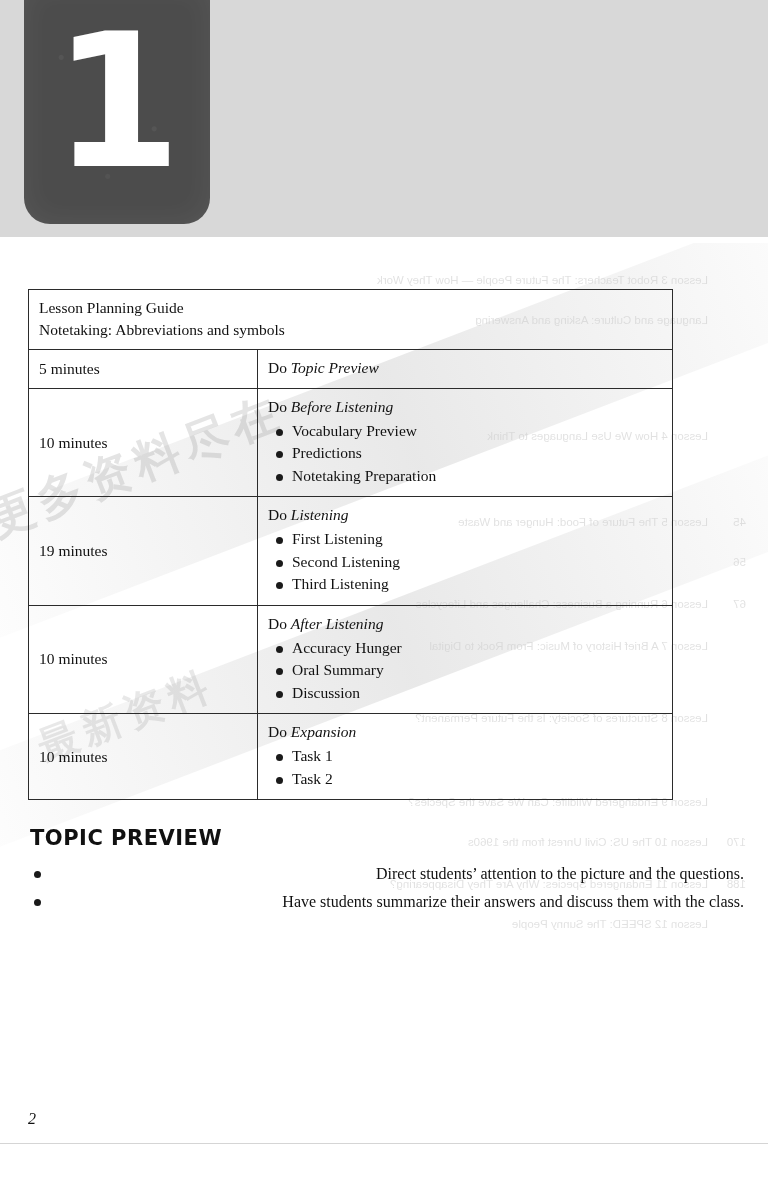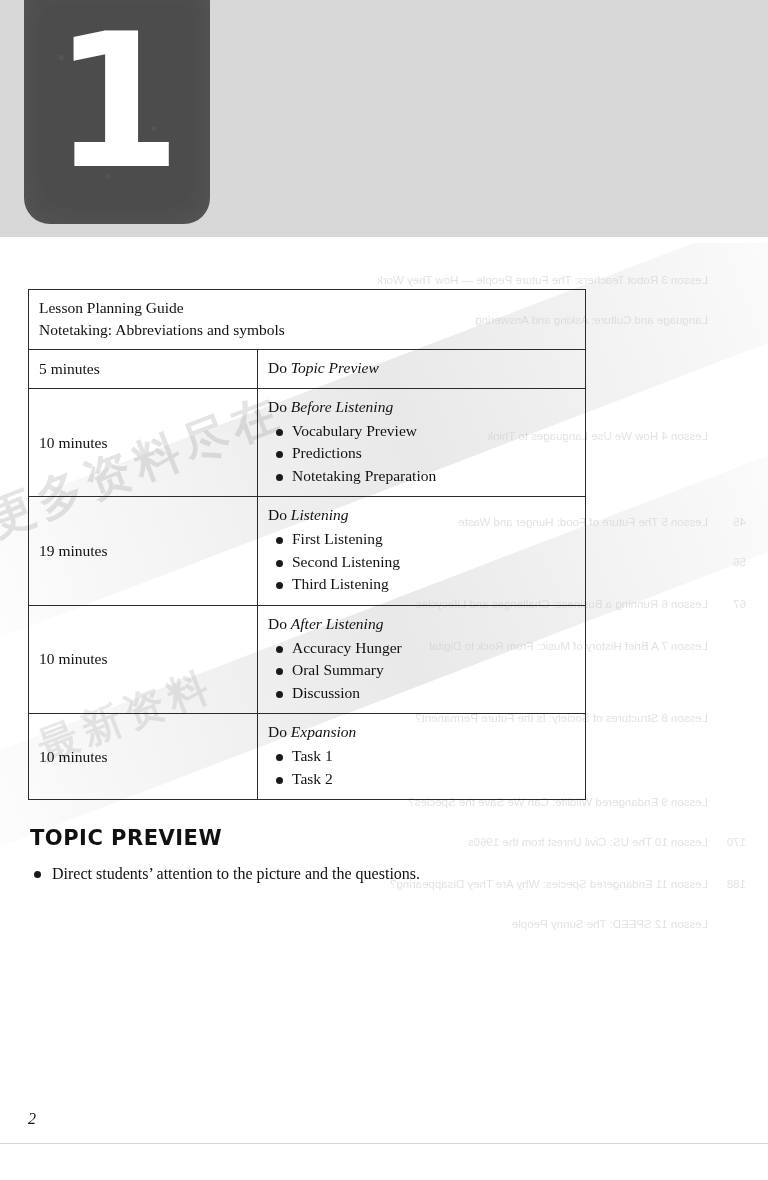--- a/index.html
+++ b/index.html
@@ -147,21 +147,21 @@
 
   
   .sheet {
     position: relative;
     z-index: 2;
     padding: 0 24px;
   }
   table.planner {
     margin-top: 46px;
     margin-left: 4px;
-    width: 558px;
+    width: 645px;
     border-collapse: collapse;
     background: transparent;
     font-size: 15.5px;
   }
   table.planner td {
     border: 1px solid #2b2b2b;
     padding: 7px 10px;
     vertical-align: middle;
   }
   td.head-cell {
@@ -210,20 +210,21 @@
     margin: 0;
     padding: 0 0 0 8px;
     position: relative;
     z-index: 2;
     font-size: 16px;
   }
   ul.topic-list li {
     position: relative;
     padding-left: 20px;
     line-height: 1.75;
+    text-align: right;
   }
   ul.topic-list li::before {
     content: "";
     position: absolute;
     left: 2px;
     top: 11px;
     width: 7px;
     height: 7px;
     background: #1a1a1a;
     border-radius: 50%;
@@ -348,17 +349,18 @@
             <li>Task 2</li>
           </ul>
         </td>
       </tr>
     </tbody>
   </table>
 
   <div class="section-title">TOPIC PREVIEW</div>
   <ul class="topic-list">
     <li>Direct students’ attention to the picture and the questions.</li>
+    <li>Have students summarize their answers and discuss them with the class.</li>
   </ul>
 </div>
 
 <div class="footer-rule"></div>
 <div class="page-number">2</div>
 
 </body></html>

